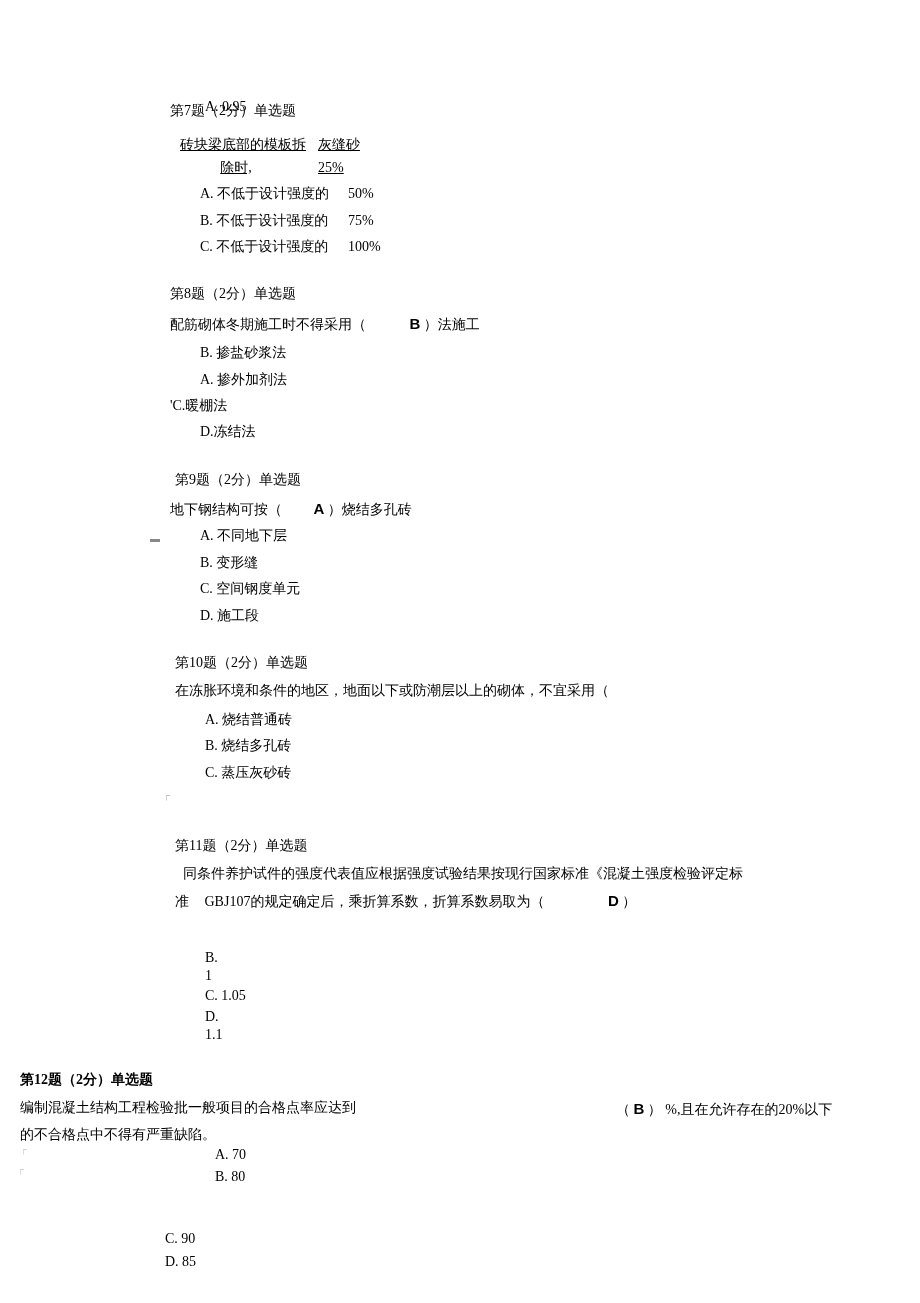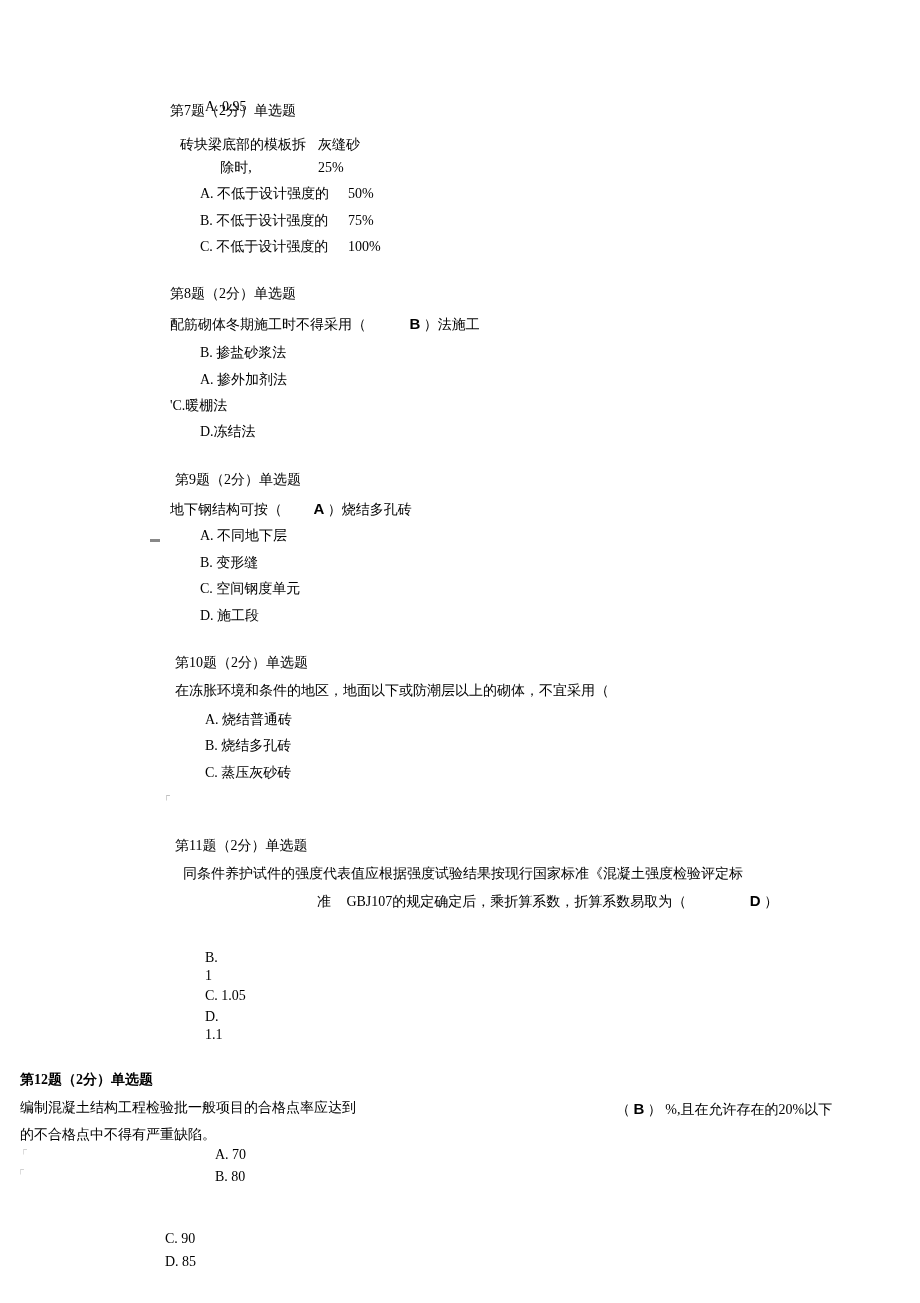--- a/index.html
+++ b/index.html
@@ -29,20 +29,21 @@
       position: absolute;
       left: 35px;
       top: -4px;
     }
     .q7-stem {
       margin-left: 10px;
       margin-top: 12px;
     }
     .q7-row {
       display: flex;
+      text-decoration: underline;
     }
     .q7-left {
       width: 130px;
       text-align: left;
     }
     .q7-right {
       width: 50px;
       text-align: left;
       margin-left: 8px;
     }
@@ -126,21 +127,20 @@
     }
     .q11-wrap {
       margin-left: 175px;
     }
     .q11-stem {
       margin-top: 6px;
       margin-left: 8px;
     }
     .q11-stem2 {
       margin-top: 4px;
-      text-align: center;
     }
     .q11-ans {
       font-family: Arial, sans-serif;
       font-weight: bold;
       font-size: 15px;
       margin-left: 60px;
     }
     .q11-opts {
       margin-left: 30px;
       margin-top: 35px;

